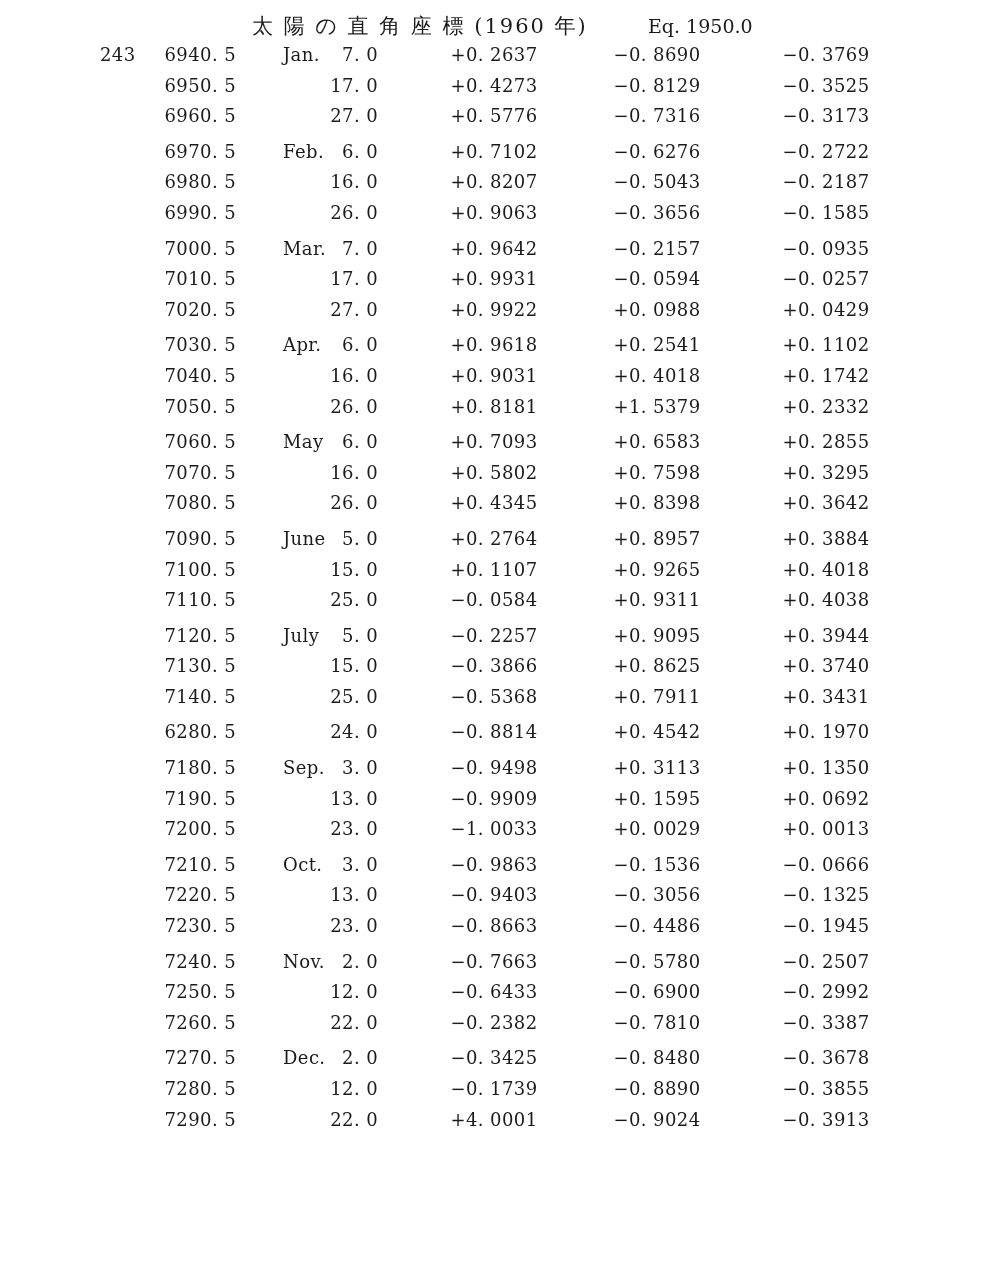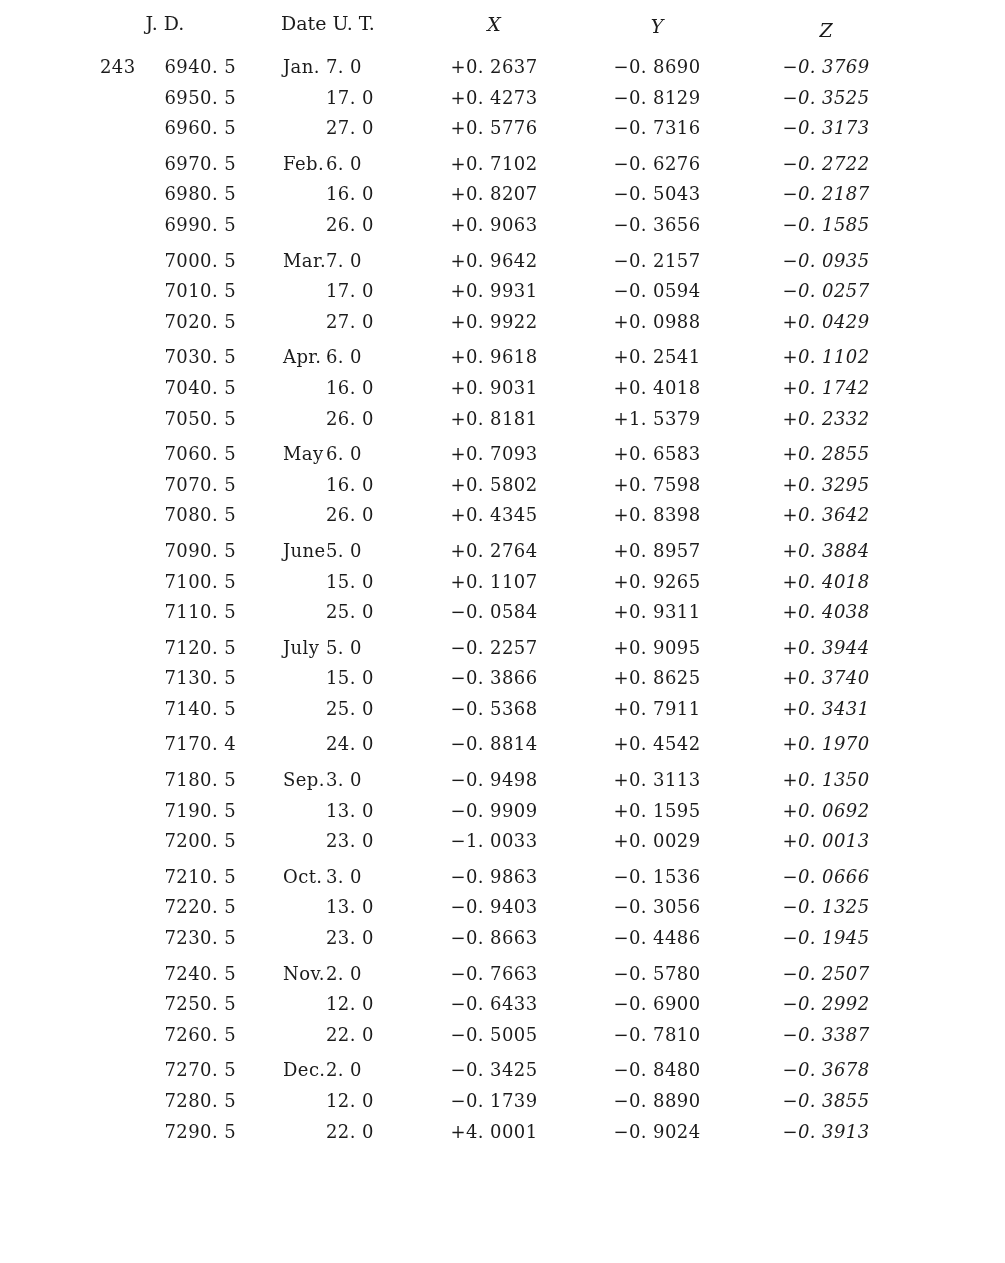--- a/index.html
+++ b/index.html
@@ -59,38 +59,35 @@
   }
   .cell {
     position: absolute;
     top: 0;
     white-space: pre;
     letter-spacing: 0.4px;
   }
   .c-prefix { left: 100px; width: 56px;  text-align: left; }
   .c-jd     { left: 160px; width: 76px;  text-align: right; }
   .c-month  { left: 283px; width: 64px;  text-align: left; }
-  .c-day    { left: 326px; width: 52px;  text-align: left; }
+  .c-day    { left: 326px; width: 52px;  text-align: right; }
   .c-x      { left: 420px; width: 148px; text-align: center; }
   .c-y      { left: 583px; width: 148px; text-align: center; }
-  .c-z      { left: 752px; width: 148px; text-align: center; font-style: italic; }
+  .c-z      { left: 752px; width: 148px; text-align: center; }
 </style>
 </head>
 <body>
 
 <div class="page">
 
-
-  <div class="header-row">
-    <span class="hcell h-jd">J. D.</span>
-    <span class="hcell h-date">Date U. T.</span>
-    <span class="hcell h-x">X</span>
-    <span class="hcell h-y">Y</span>
-    <span class="hcell h-z">Z</span>
+  <div class="title-row">
+    <span class="title-main">太 陽 の 直 角 座 標 (1960 年)</span>
+    <span class="title-eq">Eq. 1950.0</span>
   </div>
+
 
   <div class="table-body">
       <div class="group">
         <div class="row">
           <span class="cell c-prefix">243</span>
           <span class="cell c-jd">6940. 5</span>
           <span class="cell c-month">Jan.</span>
           <span class="cell c-day">7. 0</span>
           <span class="cell c-x">+0. 2637</span>
           <span class="cell c-y">−0. 8690</span>
@@ -285,21 +282,21 @@
           <span class="cell c-month"></span>
           <span class="cell c-day">25. 0</span>
           <span class="cell c-x">−0. 5368</span>
           <span class="cell c-y">+0. 7911</span>
           <span class="cell c-z">+0. 3431</span>
         </div>
       </div>
       <div class="group">
         <div class="row">
           <span class="cell c-prefix"></span>
-          <span class="cell c-jd">7170. 4</span>
+          <span class="cell c-jd">6280. 5</span>
           <span class="cell c-month"></span>
           <span class="cell c-day">24. 0</span>
           <span class="cell c-x">−0. 8814</span>
           <span class="cell c-y">+0. 4542</span>
           <span class="cell c-z">+0. 1970</span>
         </div>
       </div>
       <div class="group">
         <div class="row">
           <span class="cell c-prefix"></span>
@@ -375,21 +372,21 @@
           <span class="cell c-day">12. 0</span>
           <span class="cell c-x">−0. 6433</span>
           <span class="cell c-y">−0. 6900</span>
           <span class="cell c-z">−0. 2992</span>
         </div>
         <div class="row">
           <span class="cell c-prefix"></span>
           <span class="cell c-jd">7260. 5</span>
           <span class="cell c-month"></span>
           <span class="cell c-day">22. 0</span>
-          <span class="cell c-x">−0. 5005</span>
+          <span class="cell c-x">−0. 2382</span>
           <span class="cell c-y">−0. 7810</span>
           <span class="cell c-z">−0. 3387</span>
         </div>
       </div>
       <div class="group">
         <div class="row">
           <span class="cell c-prefix"></span>
           <span class="cell c-jd">7270. 5</span>
           <span class="cell c-month">Dec.</span>
           <span class="cell c-day">2. 0</span>

